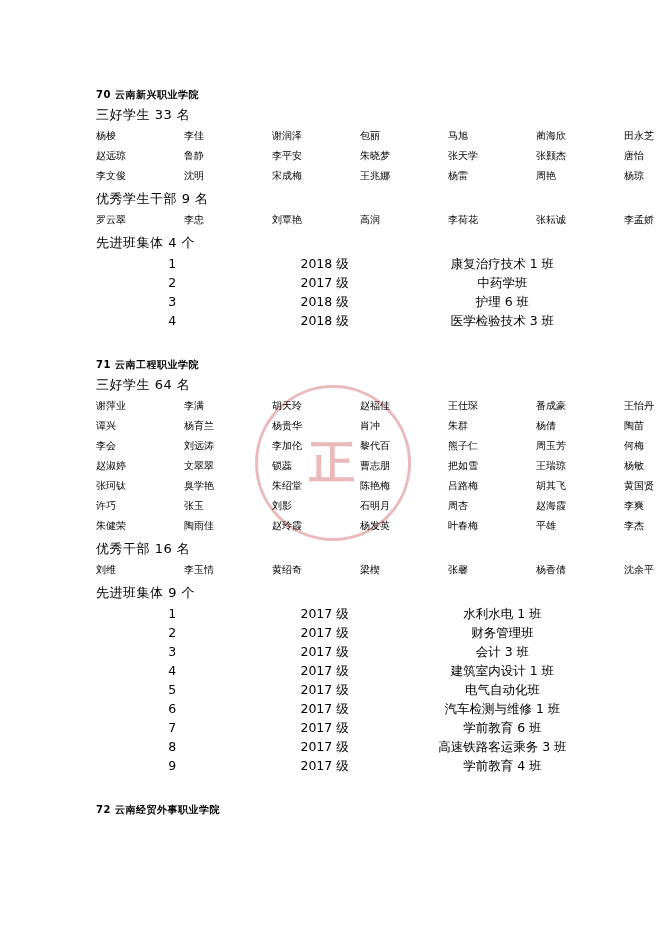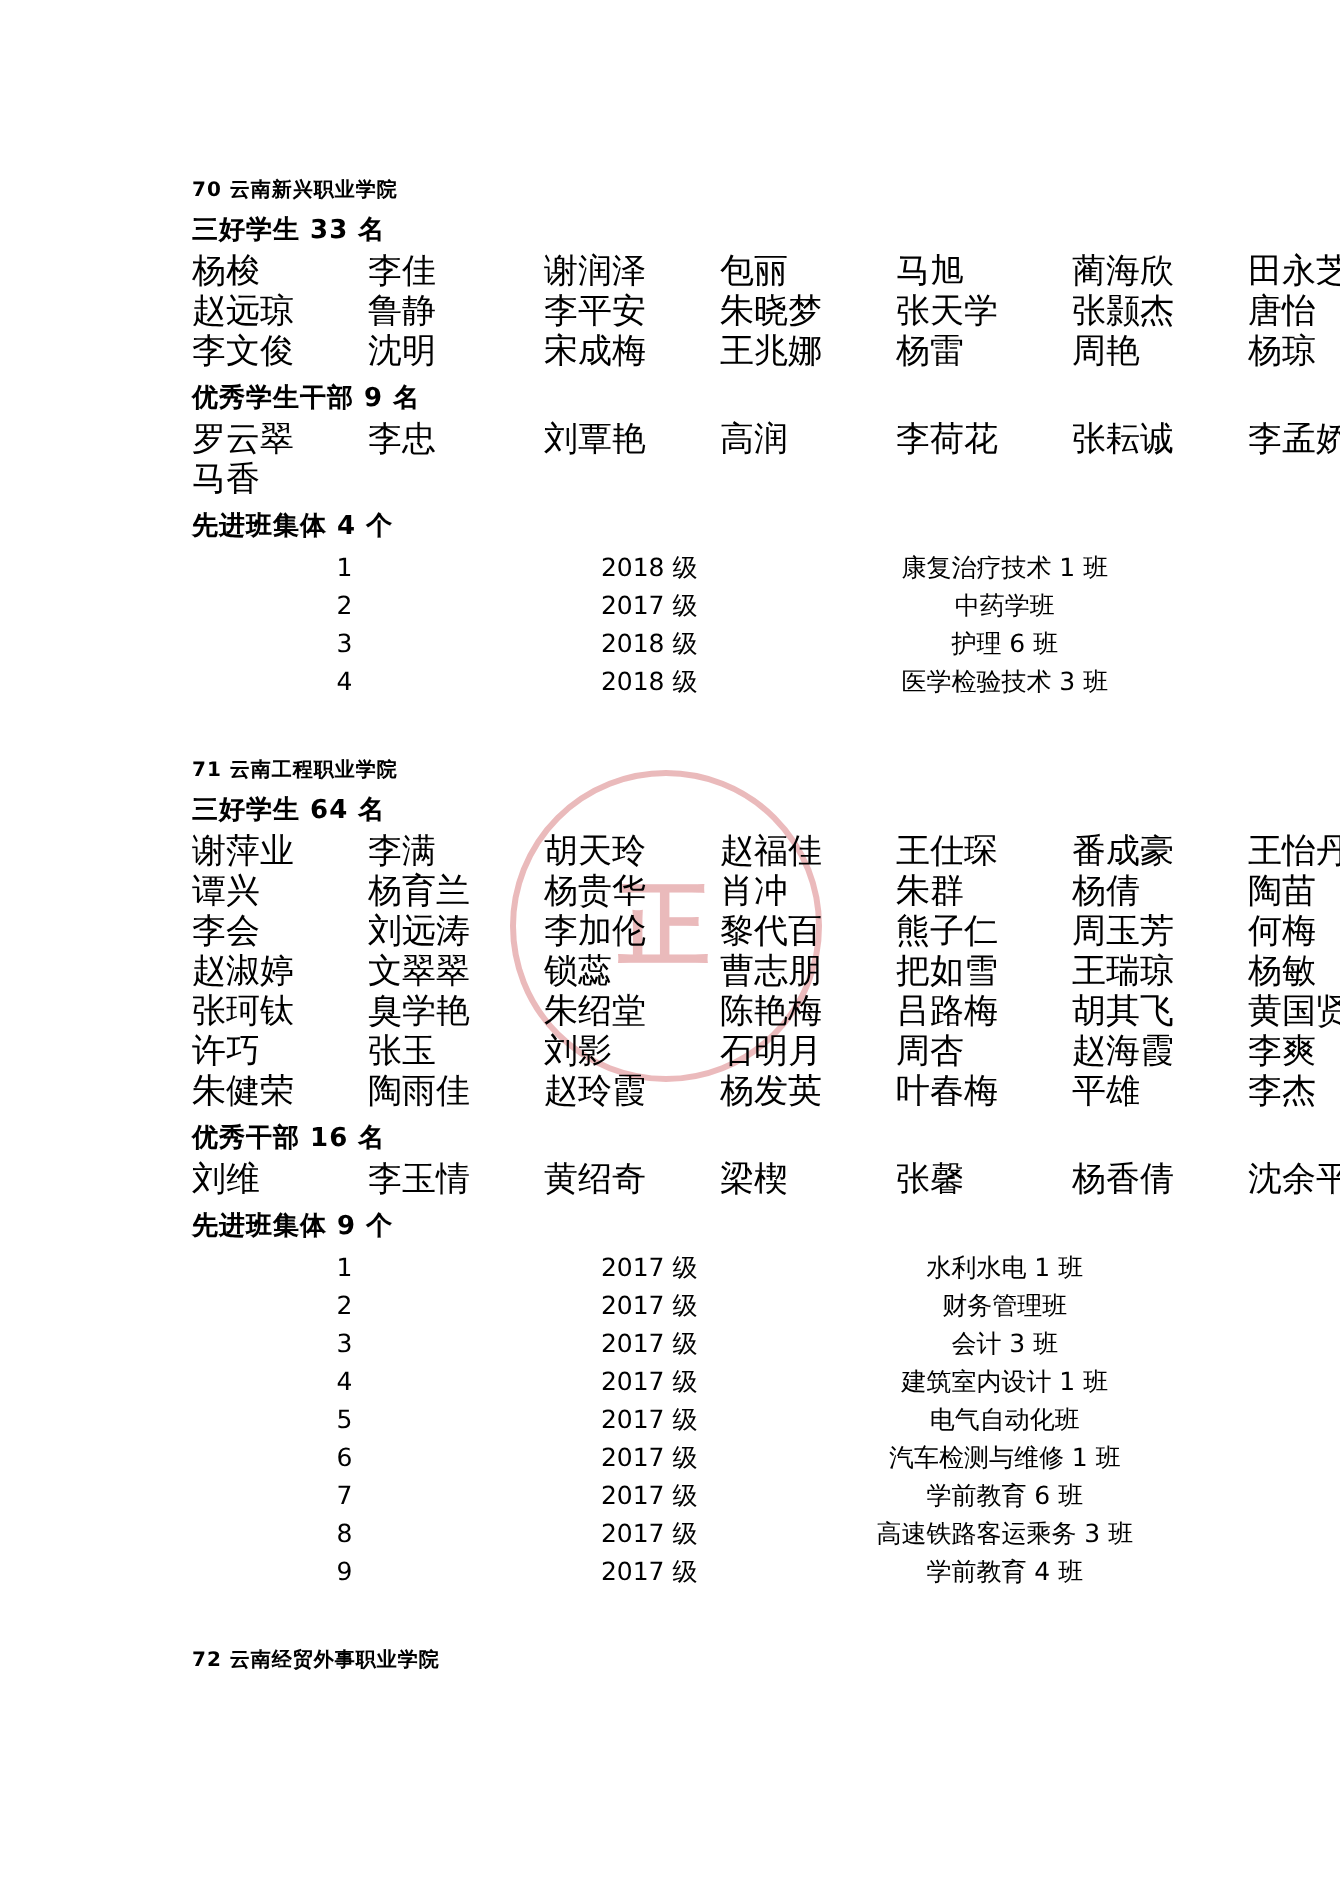--- a/index.html
+++ b/index.html
@@ -48,30 +48,30 @@
     z-index: 1;
   }
   .school-title {
     font-size: 10px;
     font-weight: bold;
     margin: 0 0 4px 0;
     letter-spacing: 0.5px;
   }
   .section-title {
     font-size: 13px;
-    font-weight: bold;
+    font-weight: normal;
     margin: 0 0 2px 0;
     letter-spacing: 0.5px;
   }
   .names-block {
     margin: 0 0 4px 0;
   }
   .names-row {
     display: flex;
-    font-size: 17px;
+    font-size: 10px;
     line-height: 20px;
     white-space: nowrap;
   }
   .name-cell {
     width: 88px;
     flex: 0 0 88px;
     overflow: visible;
   }
   .class-table {
     width: 100%;
@@ -149,23 +149,20 @@
         <div class="names-row">
           <span class="name-cell">罗云翠</span>
           <span class="name-cell">李忠</span>
           <span class="name-cell">刘覃艳</span>
           <span class="name-cell">高润</span>
           <span class="name-cell">李荷花</span>
           <span class="name-cell">张耘诚</span>
           <span class="name-cell">李孟娇</span>
 
         </div>
-        <div class="names-row">
-          <span class="name-cell">马香</span>
-        </div>
       </div>
 
       <div class="section-title">先进班集体 4 个</div>
       <table class="class-table">
         <tbody>
             <tr>
           <td class="col-idx">1</td>
           <td class="col-grade">2018 级</td>
           <td class="col-class">康复治疗技术 1 班</td>
         </tr>

